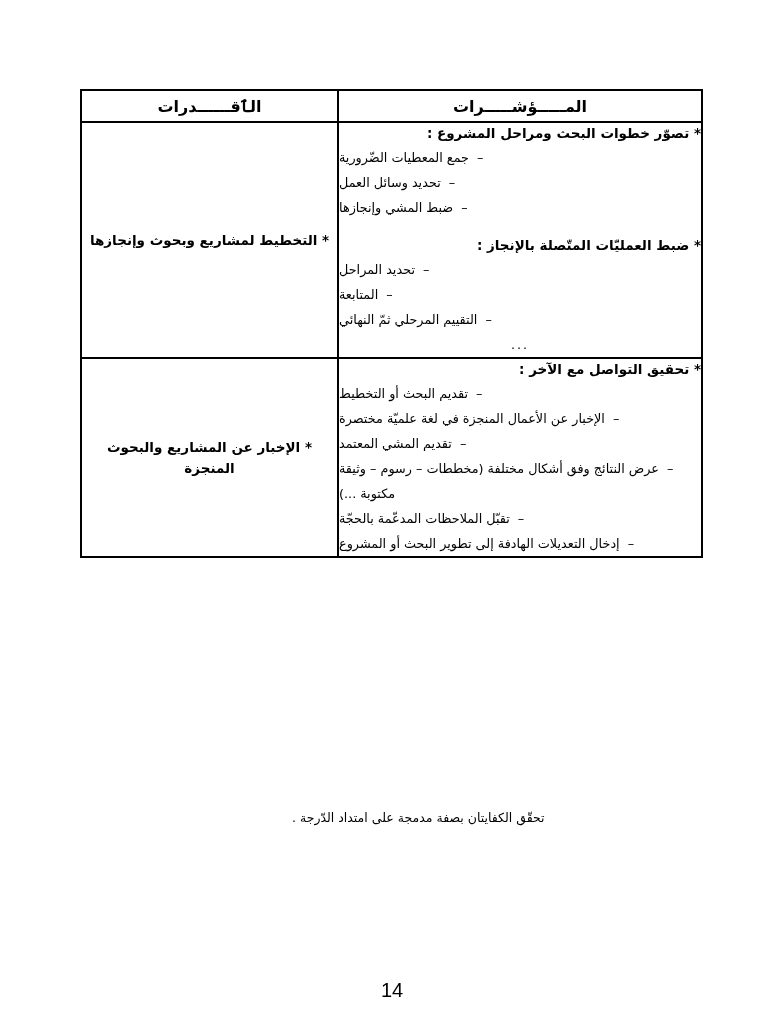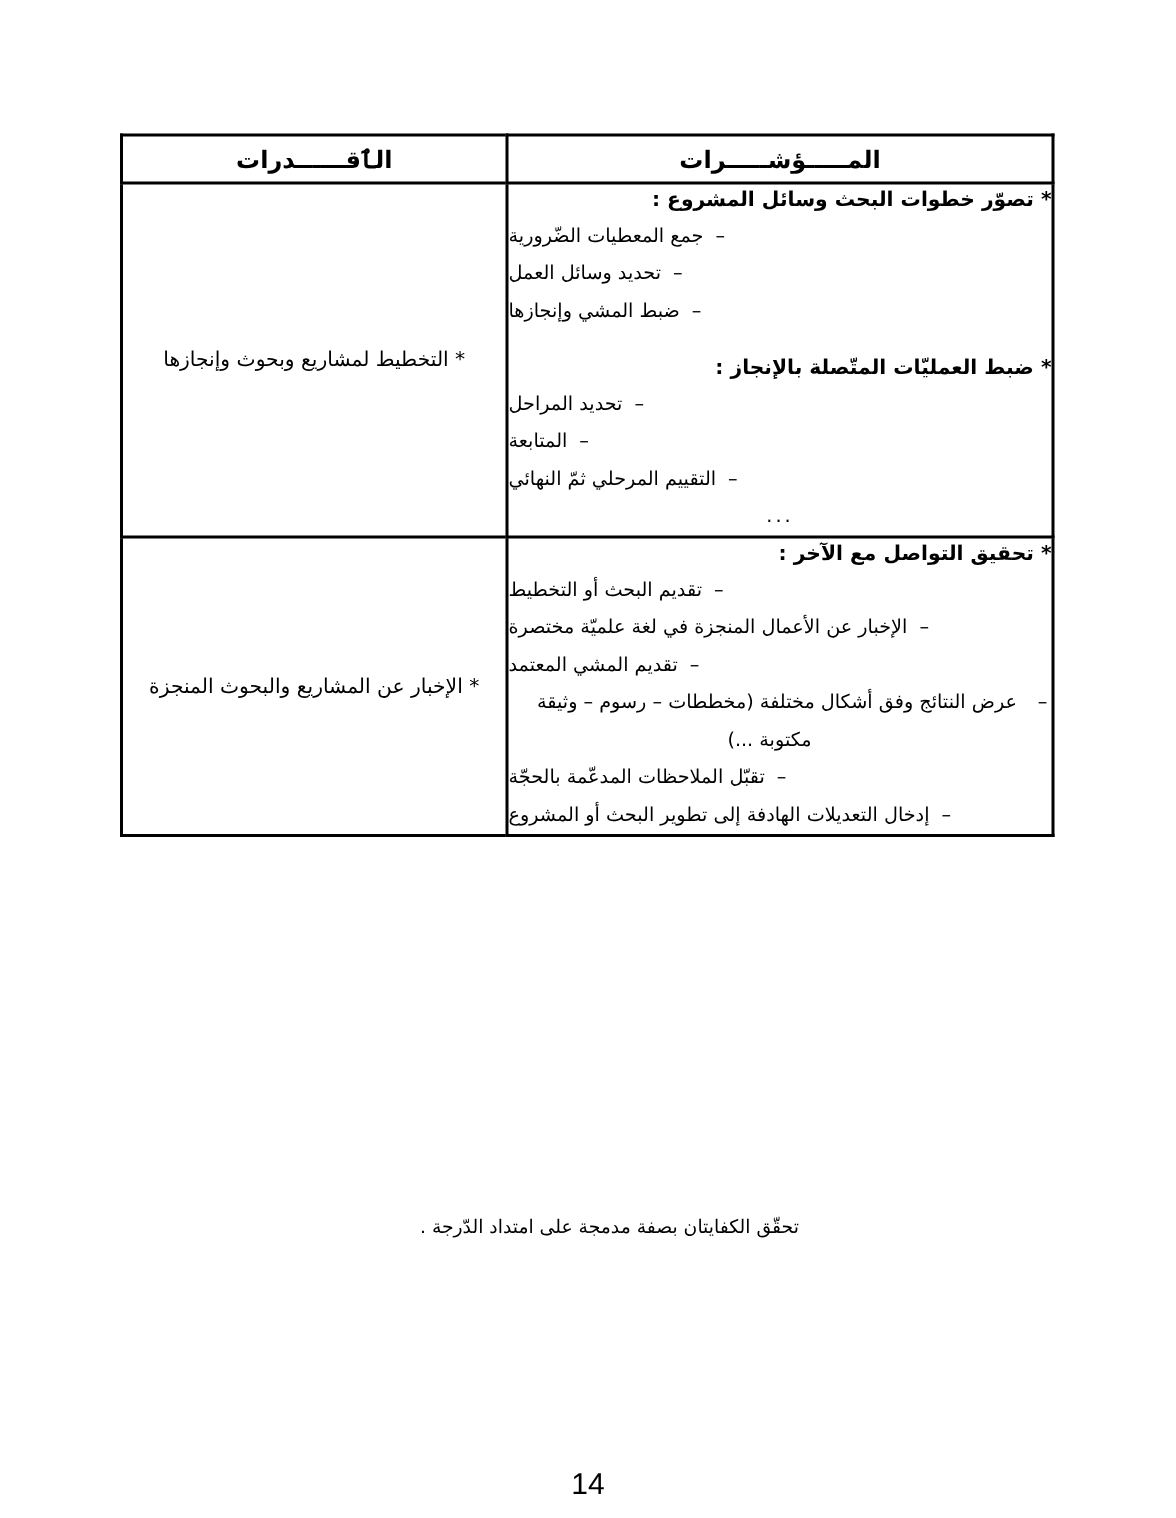--- a/index.html
+++ b/index.html
@@ -52,21 +52,21 @@
     display: inline-block;
     line-height: 1.1;
   }
 
   .cap-cell {
     text-align: center;
     padding: 8px 10px;
   }
   .cap-text {
     font-size: 13.5px;
-    font-weight: normal;
+    font-weight: bold;
     line-height: 1.5;
     display: inline-block;
   }
 
   .ind-cell {
     padding: 12px 18px 14px 18px;
     text-align: right;
   }
   .ind-block { margin: 0; }
   .ind-head {
@@ -82,39 +82,39 @@
     margin: 0;
     padding: 0;
   }
   .ind-list li {
     font-size: 12.8px;
     line-height: 1.95;
     text-align: left;
     white-space: normal;
   }
   .ind-list li.wrap-line {
-    text-align: center;
+    text-align: left;
     padding-right: 14px;
     text-indent: -18px;
   }
   .dash {
     display: inline-block;
     padding-left: 8px;
   }
   .ellipsis-row {
     text-align: center;
     font-size: 12.8px;
     line-height: 1.9;
     letter-spacing: 2px;
   }
 
   
   .footnote {
     position: absolute;
-    right: 84px;
+    right: 72px;
     top: 808px;
     width: 420px;
     text-align: left;
     direction: rtl;
     font-size: 12.5px;
     line-height: 1.6;
   }
 
   
   .page-number {
@@ -144,21 +144,21 @@
         </th>
         <th class="head-cell">
           <span class="head-text">الٱقــــــدرات</span>
         </th>
       </tr>
     </thead>
     <tbody>
       <tr>
         <td class="ind-cell">
           <div class="ind-block">
-            <p class="ind-head">* تصوّر خطوات البحث وسائل المشروع :</p>
+            <p class="ind-head">* تصوّر خطوات البحث ومراحل المشروع :</p>
             <ul class="ind-list">
               <li><span class="dash">–</span><span>جمع المعطيات الضّرورية</span></li>
               <li><span class="dash">–</span><span>تحديد وسائل العمل</span></li>
               <li><span class="dash">–</span><span>ضبط المشي وإنجازها</span></li>
             </ul>
           </div>
           <div class="ind-block">
             <p class="ind-head spaced">* ضبط العمليّات المتّصلة بالإنجاز :</p>
             <ul class="ind-list">
               <li><span class="dash">–</span><span>تحديد المراحل</span></li>

